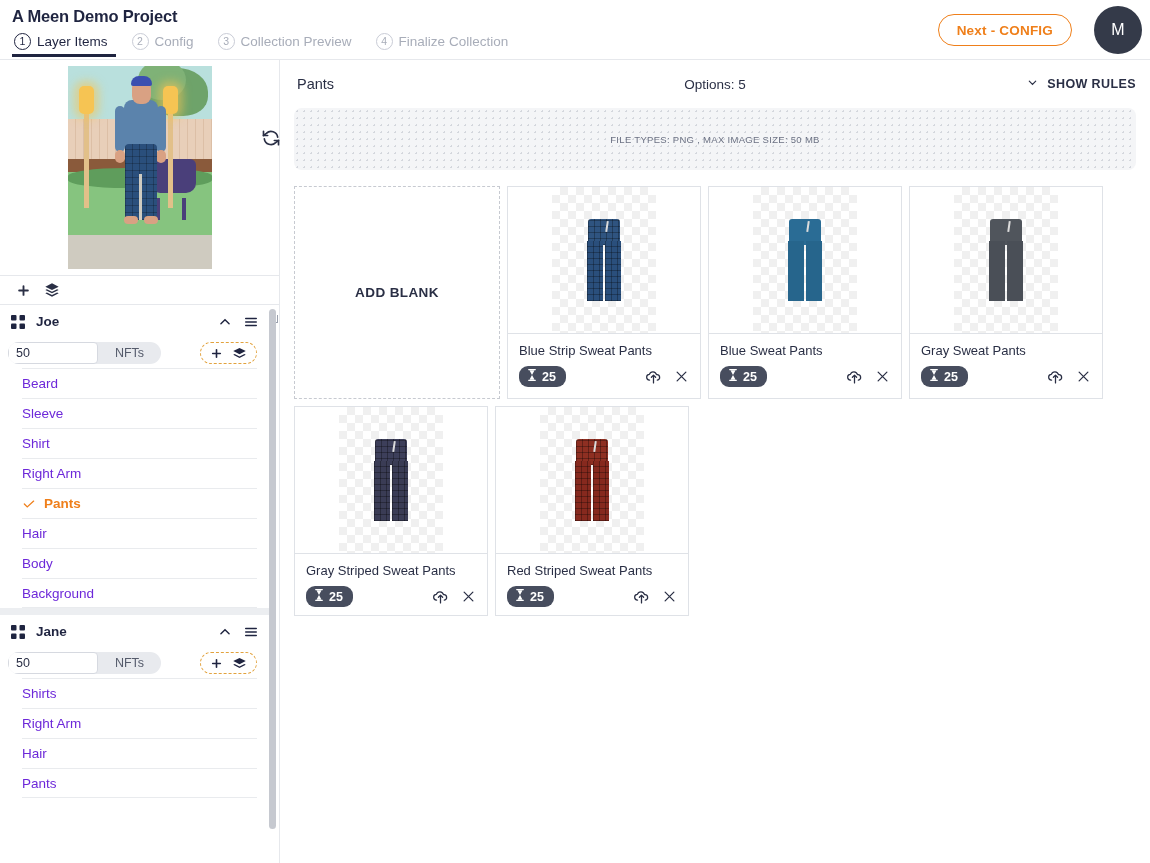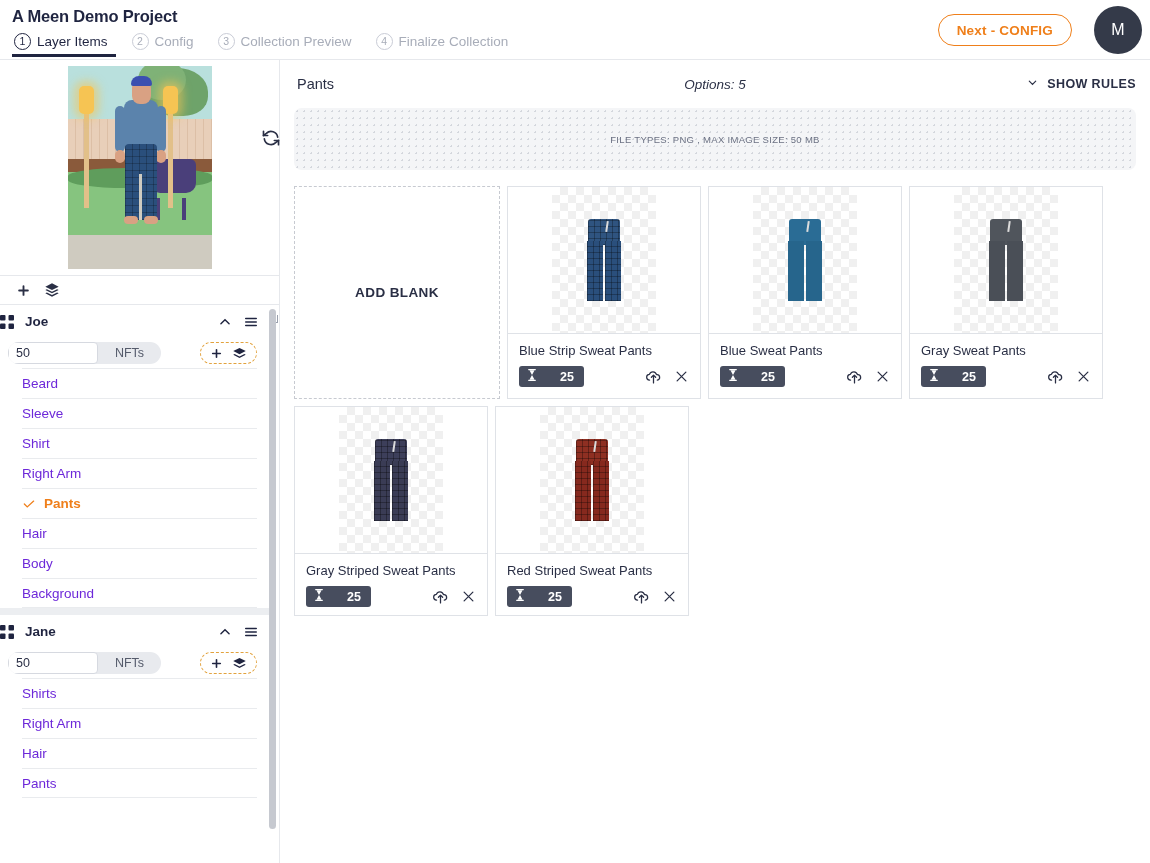--- a/index.html
+++ b/index.html
@@ -153,21 +153,21 @@
     border-radius: 4px; background: transparent; cursor: pointer;
   }
   .scroll-thumb {
     position: absolute; right: 0; top: 0; width: 7px; height: 520px;
     background: #c6c9d0; border-radius: 4px;
   }
 
   .group { background: #fff; }
   .group + .group { border-top: 7px solid #eceef1; }
   .group-head {
-    height: 33px; display: flex; align-items: center; padding: 0 10px 0 0; justify-content: center;
+    height: 33px; display: flex; align-items: center; padding: 0 10px 0 11px; justify-content: center;
   }
   .grid-icon { width: 14px; height: 14px; flex: none; margin-right: 11px; }
   .group-name { font-size: 13.5px; font-weight: 700; color: #1f2440; flex: 1; }
   .ghead-act { display: flex; align-items: center; gap: 11px; }
   .ghead-act span { cursor: pointer; display: flex; color: #1f2440; }
 
   .group-ctrl {
     height: 30px; display: flex; align-items: center;
     padding: 0 12px 0 8px; gap: 0;
   }
@@ -208,21 +208,21 @@
 
   
   .main { flex: 1; background: #fff; position: relative; overflow: hidden; }
   .main-head {
     height: 48px; display: flex; align-items: center;
     padding: 0 14px 0 17px; position: relative;
   }
   .main-title { font-size: 14.5px; color: #2a2f45; }
   .options-count {
     position: absolute; left: 0; right: 0; text-align: center;
-    font-size: 13.5px; color: #2a2f45; pointer-events: none; font-style: italic;
+    font-size: 13.5px; color: #2a2f45; pointer-events: none;
   }
   .show-rules {
     margin-left: auto; display: flex; align-items: center; gap: 9px;
     font-size: 12.5px; font-weight: 700; letter-spacing: 0.4px;
     color: #2a2f45; cursor: pointer;
   }
   .dropzone {
     margin: 0 14px; height: 62px;
     border-radius: 8px;
     background-color: #f4f5f7;
@@ -283,23 +283,23 @@
     position: absolute; top: 2px; left: 20px; width: 2px; height: 11px;
     background: #dcdcdc; transform: rotate(8deg);
   }
   .card-body { border-top: 1px solid #dfe2e7; padding: 9px 11px 8px 11px; }
   .card-title {
     font-size: 13px; color: #2a2f45; margin-bottom: 8px;
     white-space: nowrap; overflow: hidden; text-overflow: ellipsis;
   }
   .card-foot { display: flex; align-items: center; }
   .rarity-badge {
-    display: flex; align-items: center; gap: 23px;
+    display: flex; align-items: center; gap: 5px;
     background: #474d5e; color: #fff;
-    border-radius: 3px; padding: 3px 10px 3px 8px;
+    border-radius: 9px; padding: 3px 10px 3px 8px;
     font-size: 12.5px; font-weight: 700; cursor: pointer;
   }
   .card-actions { margin-left: auto; display: flex; align-items: center; gap: 12px; }
   .card-actions span { display: flex; cursor: pointer; color: #2a2f45; }
 </style>
 </head>
 <body>
 
 <div class="header">
   <div class="project-title">A Meen Demo Project</div>

